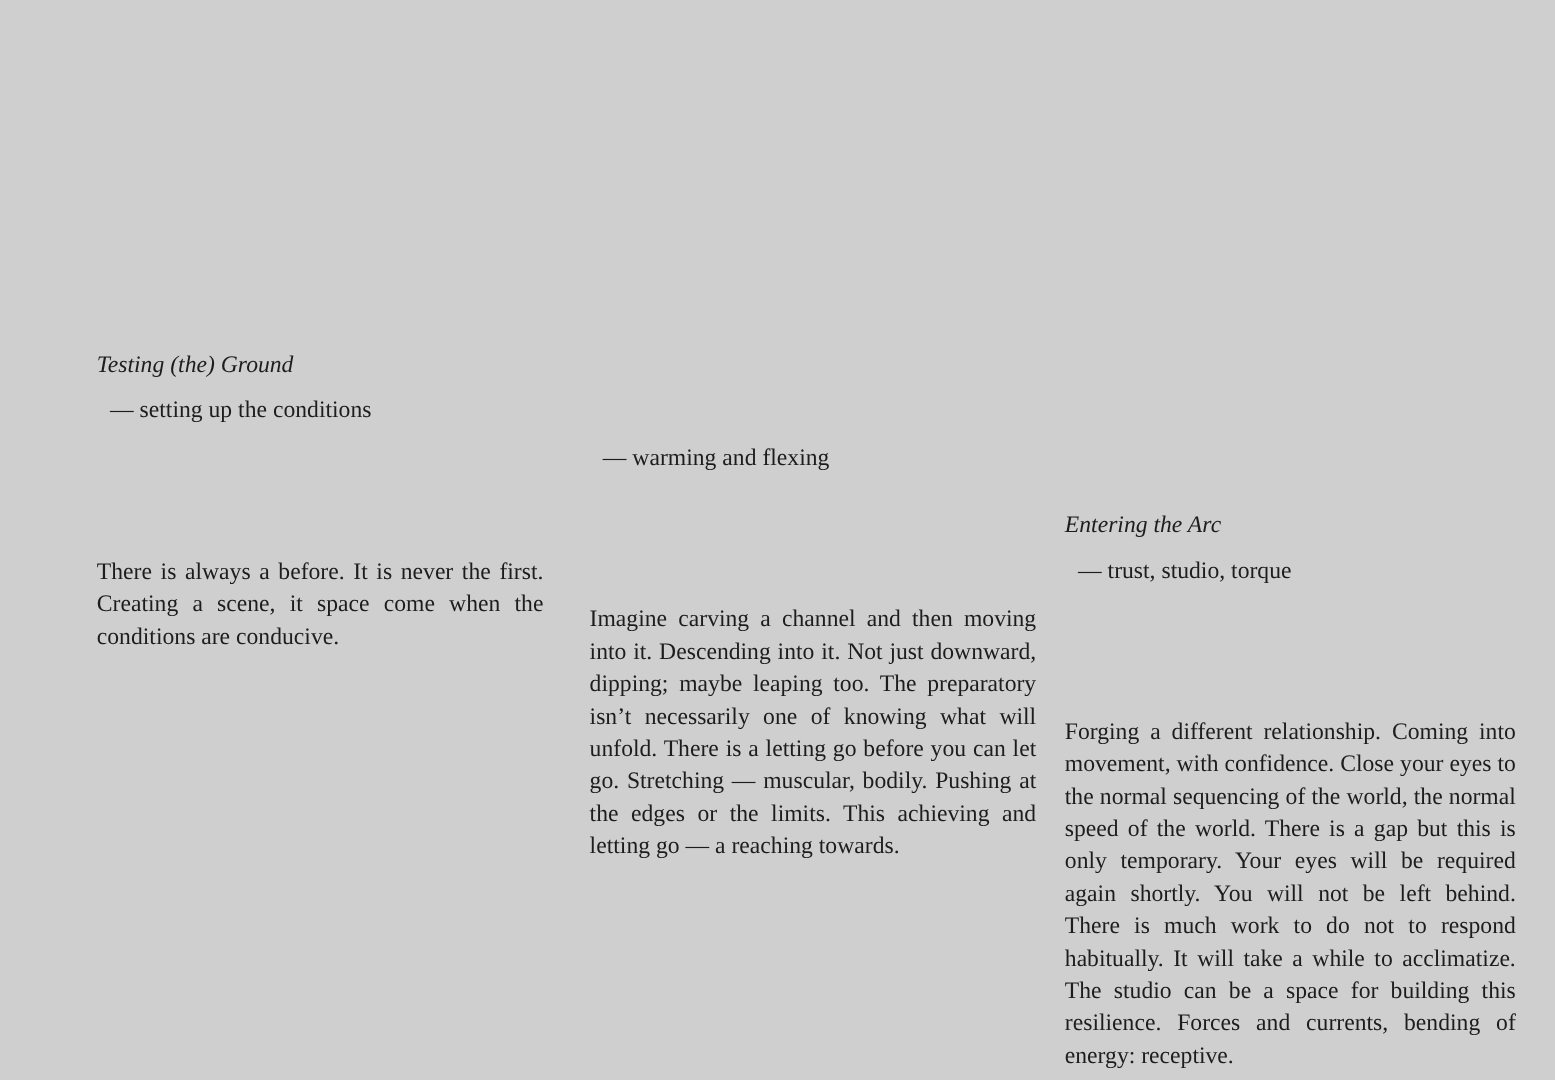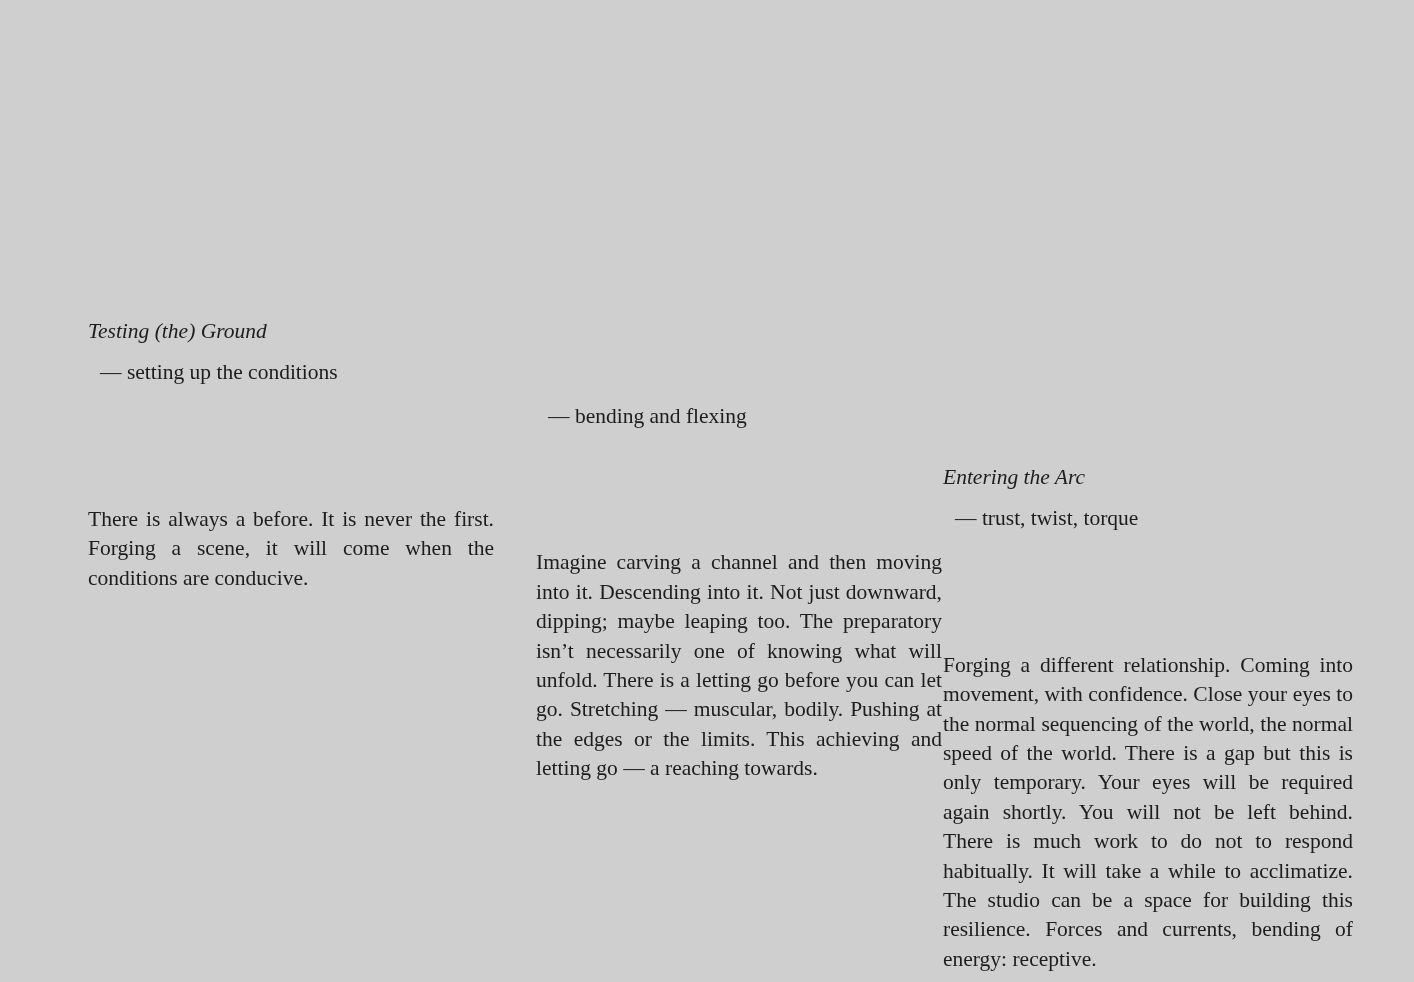--- a/index.html
+++ b/index.html
@@ -16,21 +16,21 @@
     color: #1e1c1d;
     padding-left: 12px;
   }
   .col {
     position: absolute;
     font-size: 21.5px;
     line-height: 29.4px;
   }
   .sec-0 { left: 88px;  top: 317px; width: 406px; }
   .sec-1 { left: 536px; top: 390px; width: 406px; }
-  .sec-2 { left: 943px; top: 463px; width: 410px; }
+  .sec-2 { left: 968px; top: 463px; width: 410px; }
   .title {
     margin: 0;
     font-size: 21.5px;
     line-height: 29.4px;
     font-weight: normal;
     font-style: italic;
   }
   .subtitle {
     margin: 12px;
     font-style: normal;
@@ -43,27 +43,27 @@
   }
 </style>
 </head>
 <body>
 
 <div class="canvas">
 
   <section class="col sec-0">
     <h2 class="title">Testing (the) Ground</h2>
     <p class="subtitle">— setting up the conditions</p>
-    <p class="body">There is always a before. It is never the first. Forging a scene, it will come when the conditions are conducive.</p>
+    <p class="body">There is always a before. It is never the first. Creating a scene, it space come when the conditions are conducive.</p>
   </section>
 
   <section class="col sec-1">
-    <p class="subtitle">— bending and flexing</p>
+    <p class="subtitle">— warming and flexing</p>
     <p class="body">Imagine carving a channel and then moving into it. Descending into it. Not just downward, dipping; maybe leaping too. The preparatory isn’t necessarily one of knowing what will unfold. There is a letting go before you can let go. Stretching — muscular, bodily. Pushing at the edges or the limits. This achieving and letting go — a reaching towards.</p>
   </section>
 
   <section class="col sec-2">
     <h2 class="title">Entering the Arc</h2>
-    <p class="subtitle">— trust, twist, torque</p>
+    <p class="subtitle">— trust, studio, torque</p>
     <p class="body">Forging a different relationship. Coming into movement, with confidence. Close your eyes to the normal sequencing of the world, the normal speed of the world. There is a gap but this is only temporary. Your eyes will be required again shortly. You will not be left behind. There is much work to do not to respond habitually. It will take a while to acclimatize. The studio can be a space for building this resilience. Forces and currents, bending of energy: receptive.</p>
   </section>
 
 </div>
 
 </body></html>

